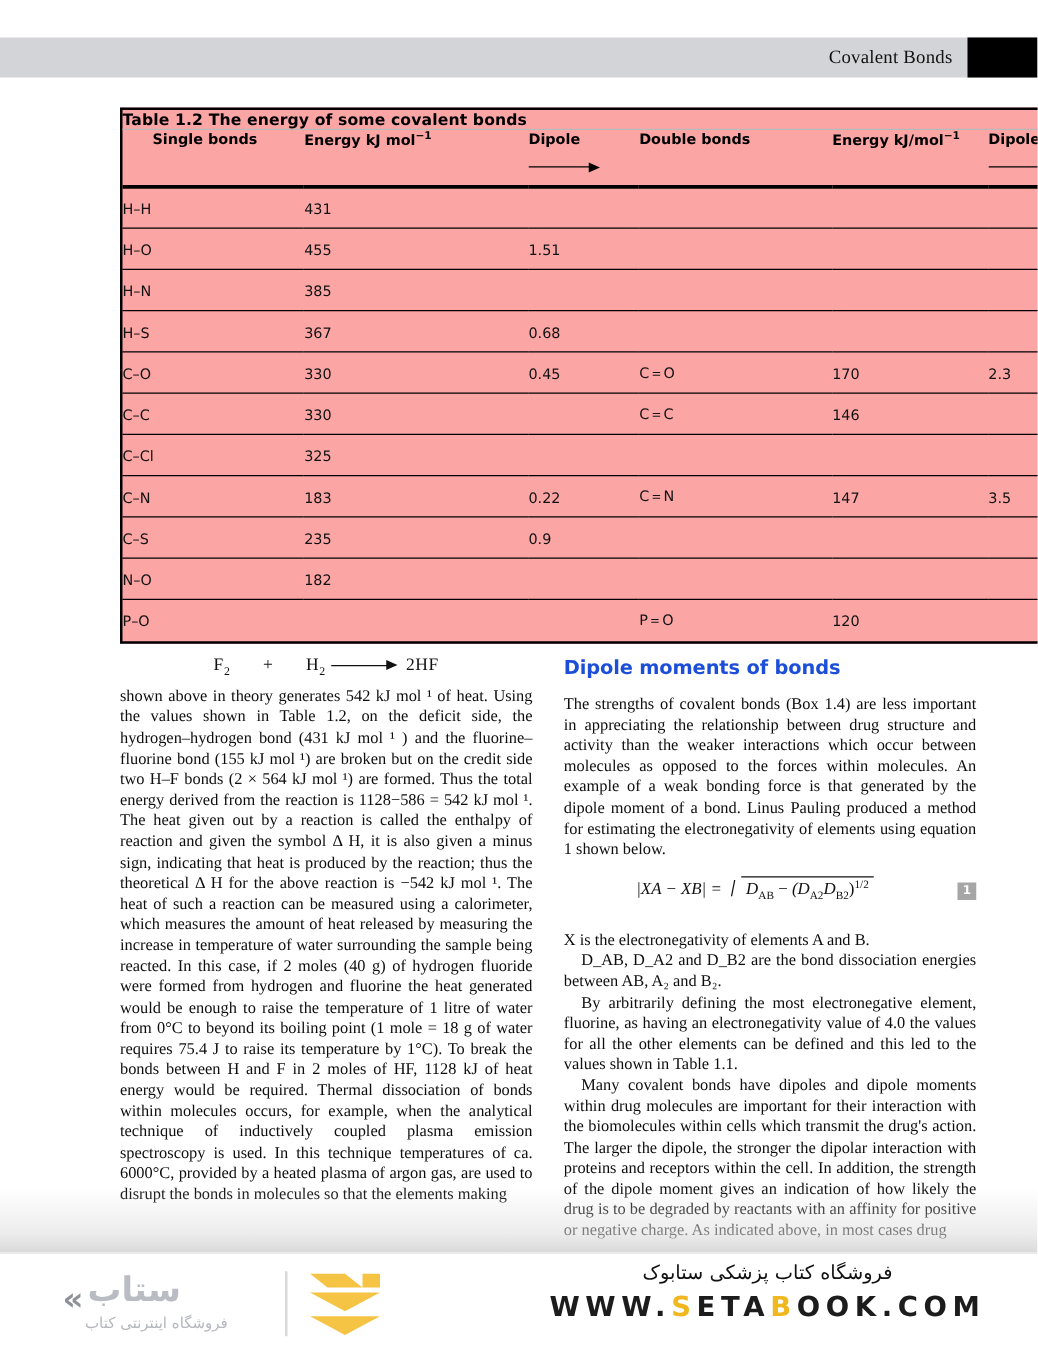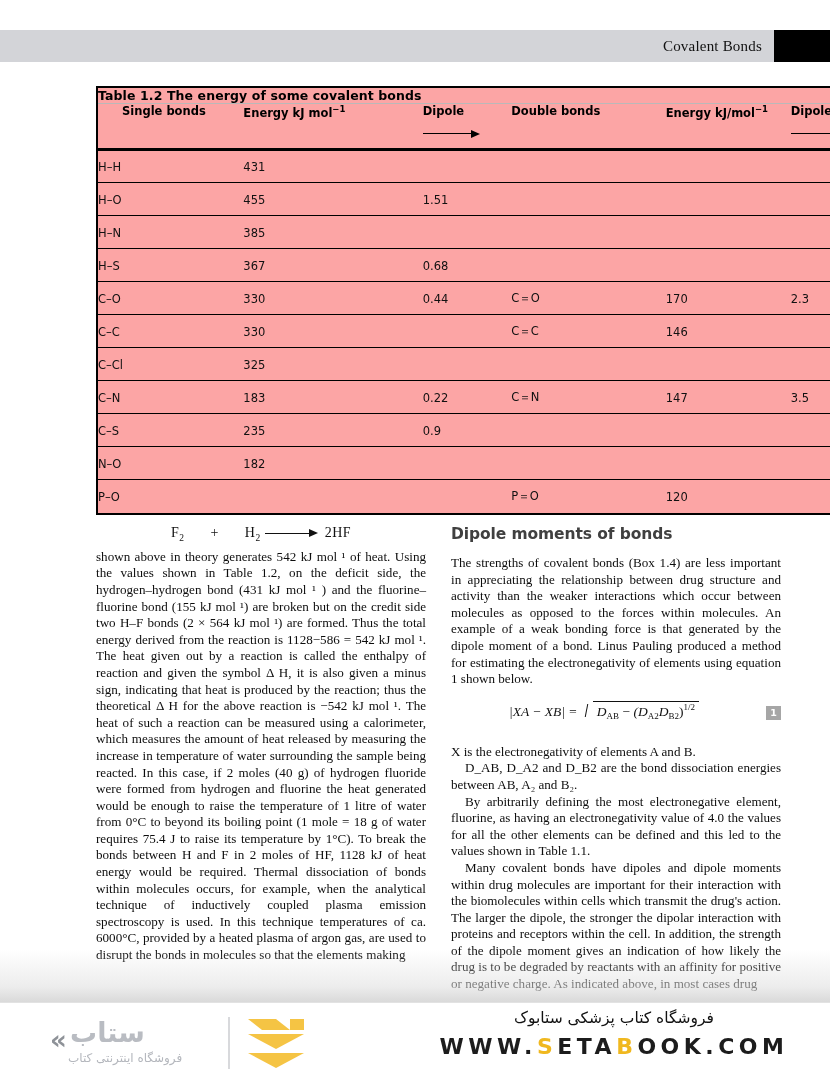--- a/index.html
+++ b/index.html
@@ -169,21 +169,21 @@
     text-justify: inter-word;
     color: #0d0d0d;
     hyphens: none;
   }
   p.body + p.body { text-indent: 14px; }
 
   h2.section-head {
     font-family: "DejaVu Sans", "Liberation Sans", sans-serif;
     font-size: 15.5px;
     font-weight: bold;
-    color: #404040;
+    color: #1d4ed8;
     margin: 0 0 12px 0;
     letter-spacing: -0.1px;
   }
 
   
   .eq-block {
     position: relative;
     margin: 12px 0 10px 0;
     height: 34px;
   }
@@ -397,21 +397,21 @@
           <td class="c-single">H–S</td>
           <td class="c-energy">367</td>
           <td class="c-dipole">0.68</td>
           <td class="c-double"></td>
           <td class="c-energy2"></td>
           <td class="c-dipole2"></td>
         </tr>
         <tr>
           <td class="c-single">C–O</td>
           <td class="c-energy">330</td>
-          <td class="c-dipole">0.44</td>
+          <td class="c-dipole">0.45</td>
           <td class="c-double">C＝O</td>
           <td class="c-energy2">170</td>
           <td class="c-dipole2">2.3</td>
         </tr>
         <tr>
           <td class="c-single">C–C</td>
           <td class="c-energy">330</td>
           <td class="c-dipole"></td>
           <td class="c-double">C＝C</td>
           <td class="c-energy2">146</td>

